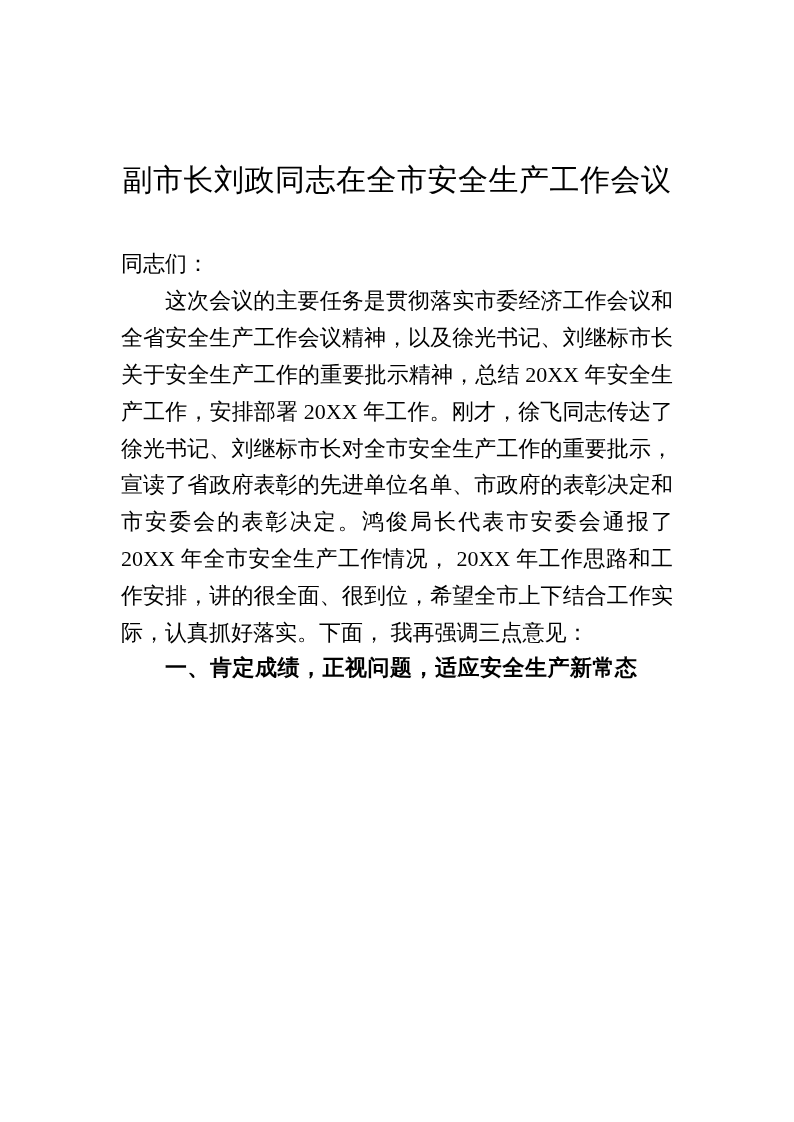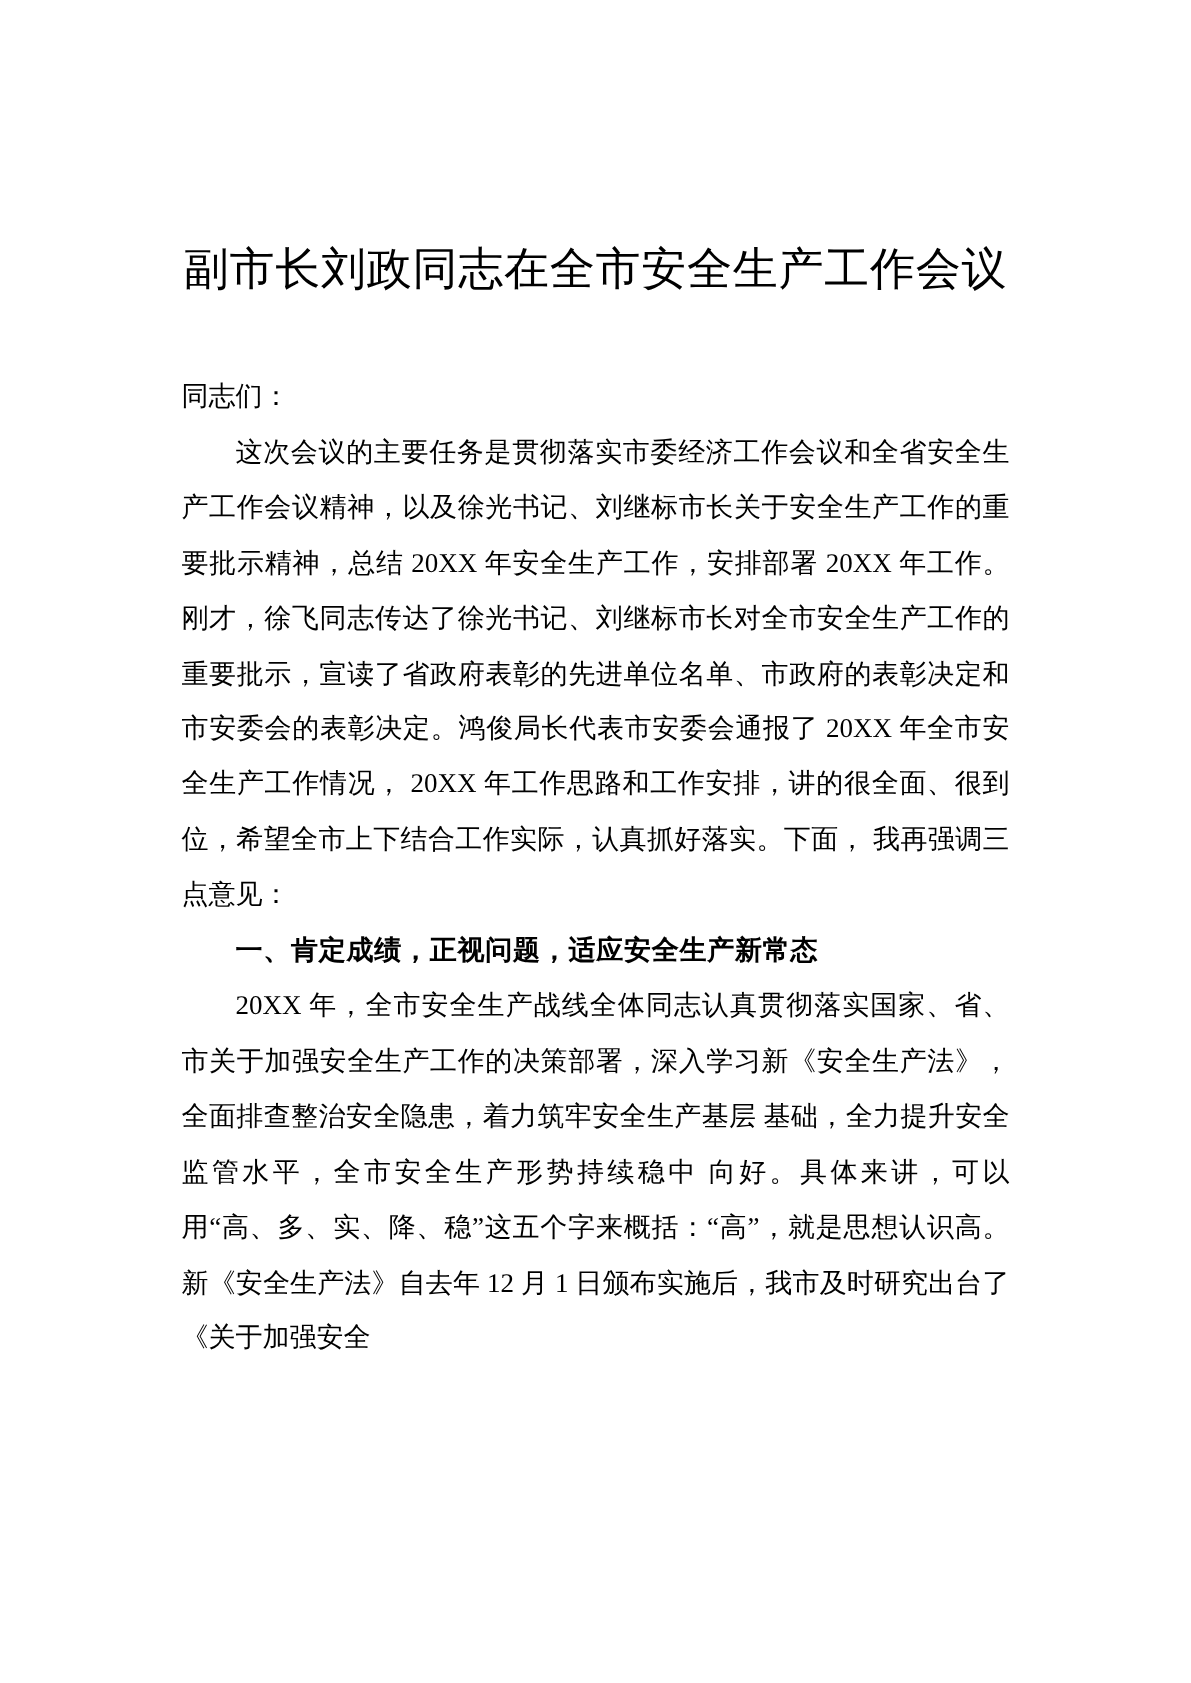--- a/index.html
+++ b/index.html
@@ -30,47 +30,46 @@
     line-height: 57px;
     text-align: center;
     letter-spacing: 0.5px;
   }
   .title-line {
     display: block;
   }
   .body-text {
     margin-top: 38px;
     font-family: "Liberation Serif", "DejaVu Serif", serif;
-    font-size: 18px;
+    font-size: 22px;
     line-height: 36.9px;
     text-align: justify;
     text-justify: inter-character;
   }
   .body-text p {
     margin: 0;
     padding: 0;
     text-indent: 2em;
   }
   .body-text p.salutation {
     text-indent: 0;
   }
   .body-text p.section-heading {
-    font-family: Liberation Serif, serif;
+    font-family: Liberation Mono, monospace;
     font-weight: 700;
     letter-spacing: 0.5px;
   }
 </style>
 </head>
 <body>
 
 <div class="page">
   <div class="content">
     <h1 class="doc-title">
       <span class="title-line">副市长刘政同志在全市安全生产工作会议</span>
     </h1>
     <div class="body-text">
       <p class="salutation">同志们：</p>
       <p class="para">这次会议的主要任务是贯彻落实市委经济工作会议和全省安全生产工作会议精神，以及徐光书记、刘继标市长关于安全生产工作的重要批示精神，总结 20XX 年安全生产工作，安排部署 20XX 年工作。刚才，徐飞同志传达了徐光书记、刘继标市长对全市安全生产工作的重要批示，宣读了省政府表彰的先进单位名单、市政府的表彰决定和市安委会的表彰决定。鸿俊局长代表市安委会通报了 20XX 年全市安全生产工作情况， 20XX 年工作思路和工作安排，讲的很全面、很到位，希望全市上下结合工作实际，认真抓好落实。下面， 我再强调三点意见：</p>
       <p class="section-heading">一、肯定成绩，正视问题，适应安全生产新常态</p>
-      <p class="para">20XX 年，全市安全生产战线全体同志认真贯彻落实国家、省、市关于加强安全生产工作的决策部署，深入学习新《安全生产法》，全面排查整治安全隐患，着力筑牢安全生产基层 基础，全力提升安全监管水平，全市安全生产形势持续稳中 向好。具体来讲，可以用“高、多、实、降、稳”这五个字来概括：“高”，就是思想认识高。新《安全生产法》自去年 12 月 1 日颁布实施后，我市及时研究出台了《关于加强安全</p>
     </div>
   </div>
 </div>
 
 </body></html>

